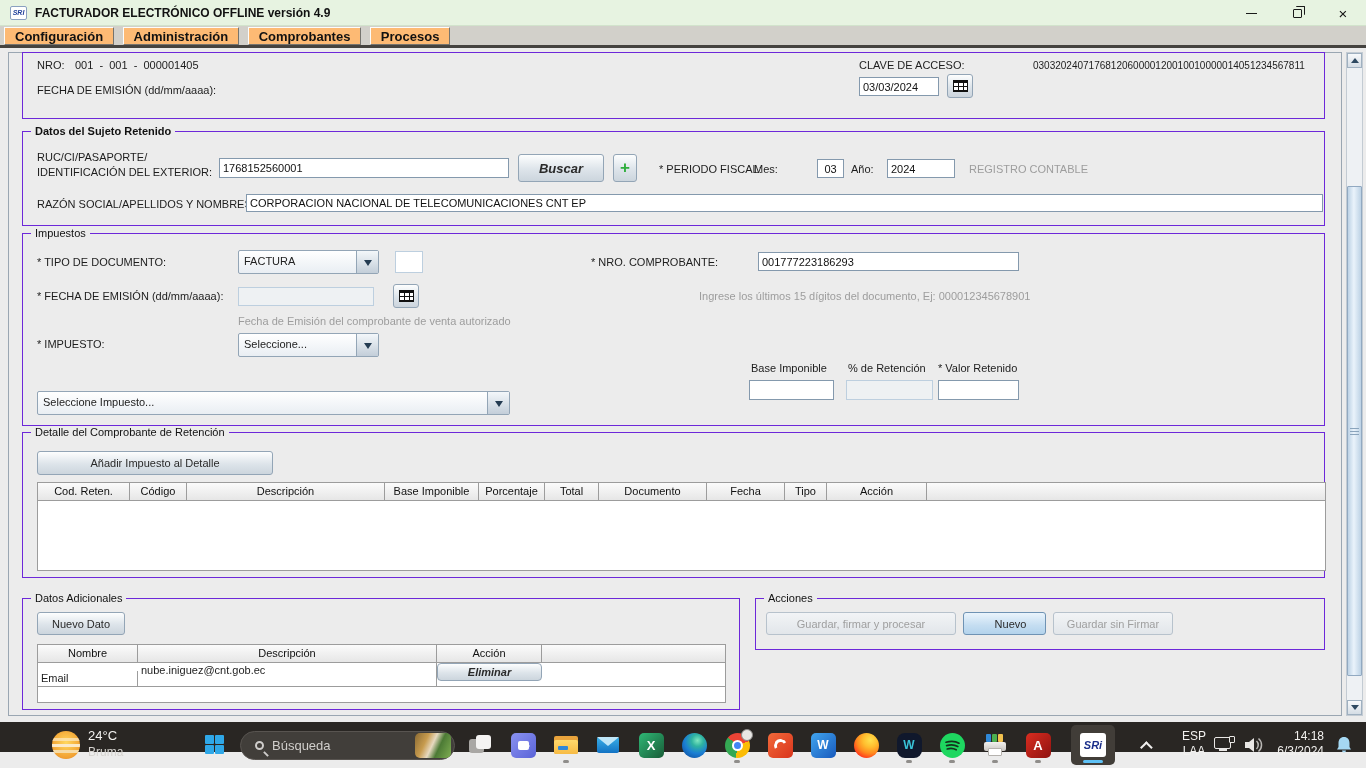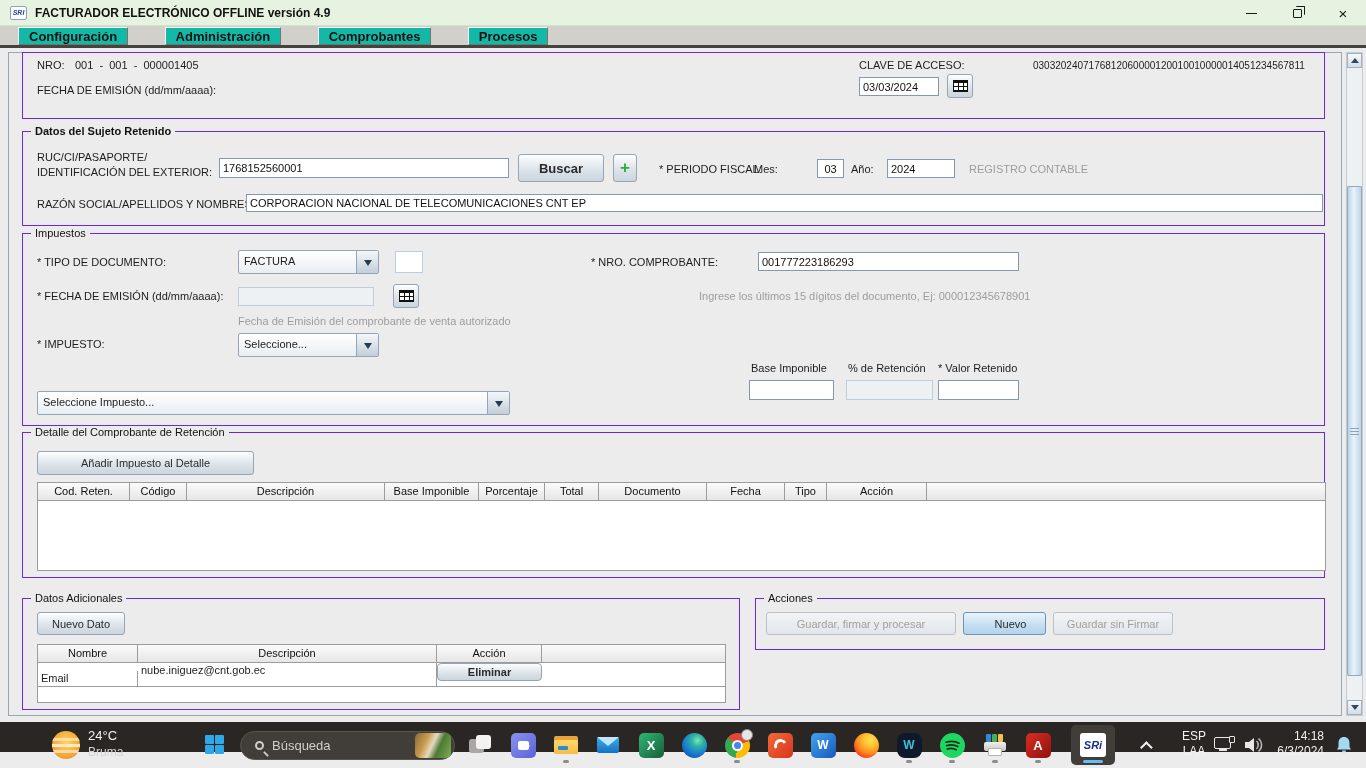--- a/index.html
+++ b/index.html
@@ -12,34 +12,34 @@
   .win-title { font:600 12px "Liberation Sans",sans-serif; color:#111; }
   .win-ctrls { position:absolute; right:0; top:0; height:26px; display:flex; }
   .wbtn { width:46px; height:26px; display:flex; align-items:center; justify-content:center; cursor:default; }
   .glyph-min { width:11px; height:0; border-top:1.6px solid #1a1a1a; }
   .glyph-rest { width:9px; height:9px; border:1.4px solid #1a1a1a; border-radius:1px; position:relative; }
   .glyph-rest:before { content:""; position:absolute; left:2px; top:-4px; width:8px; height:8px; border:1.4px solid #1a1a1a; border-left:none; border-bottom:none; border-radius:1px; }
   .glyph-close { font:15px "Liberation Sans",sans-serif; color:#111; line-height:1; }
 
   
   .menubar { position:absolute; left:0; top:26px; width:1366px; height:22px; background:#d2d0ca; border-bottom:3px solid #45433f; padding:1px 2px; }
-  .mbtn { display:inline-block; margin:0 16px; padding:1px 10px 0; font:bold 13px "Liberation Sans",sans-serif; color:#111; background:#14b8a6; border:1px solid; border-color:#fcfcfb #76746e #76746e #fcfcfb; }
+  .mbtn { display:inline-block; margin:0 2px; padding:1px 10px 0; font:bold 13px "Liberation Sans",sans-serif; color:#111; background:#fdba74; border:1px solid; border-color:#fcfcfb #76746e #76746e #fcfcfb; }
 
   
   .content { position:absolute; left:0; top:48px; width:1366px; height:674px; background:#ececec; font-size:11px; color:#1d1d1d; }
   .outer-panel { position:absolute; left:8px; top:4px; width:1334px; height:664px; border:1px solid #9aa6b2; }
   .group { position:absolute; border:1px solid #6d28d9; }
   .gtitle { position:absolute; top:-7px; left:8px; background:#ececec; padding:0 4px; font-size:11px; color:#111; white-space:nowrap; }
   .gtitle.b { font-weight:bold; }
   .lbl { position:absolute; font-size:11px; color:#1d1d1d; white-space:pre; }
   .hint { color:#9d9d9d; }
   .inp { position:absolute; background:#fff; border:1px solid #8499ad; font:11px "Liberation Sans",sans-serif; color:#111; padding:1px 3px; }
   .inp.dis { border-color:#bdcfdf; background:#eef1f3; }
   .nbtn { position:absolute; display:flex; align-items:center; justify-content:center; background:linear-gradient(#fdfefe,#dde4ea 55%,#ccd5dd); border:1px solid #93a5b6; border-radius:3px; font:11px "Liberation Sans",sans-serif; color:#2a2a2a; cursor:default; }
-  .nbtn.bold { font-weight:bold; }
+  .nbtn.bold { font-weight:bold;font-style:italic; }
   .nbtn.dis { color:#9f9f9f; border-color:#b7c2cc; background:linear-gradient(#f2f4f6,#e2e6ea); }
   .nbtn.primary { background:linear-gradient(#eaf4fc,#c4ddf1 60%,#b3d3ec); border-color:#6f93b4; }
   .combo { position:absolute; display:flex; border:1px solid #93a5b6; border-radius:2px; background:linear-gradient(#ffffff,#e9eef3); }
   .combo .val { flex:1; padding:4px 5px 2px; font-size:11px; color:#222; overflow:hidden; white-space:nowrap; }
   .combo .arr { width:22px; border-left:1px solid #93a5b6; background:linear-gradient(#f3f7fa,#c3ced9); display:flex; align-items:center; justify-content:center; }
   .tri-dn { width:0; height:0; border:4px solid transparent; border-top:6px solid #243c52; margin-top:5px; }
   .cal-btn { width:26px; height:24px; }
   .cal-glyph { width:15px; height:12px; border:1px solid #111; border-top:3px solid #111;
     background-image:linear-gradient(#111 1px,transparent 1px),linear-gradient(90deg,#111 1px,transparent 1px);
     background-size:5px 4px; background-position:-1px -1px; background-color:#fff; }
@@ -176,21 +176,21 @@
             <div class="tri-dn"></div>
           </div>
       </div>
       <input class="inp" style="left: 726px; top: 146px; width: 85px; height: 20px;">
       <input class="inp dis" style="left: 823px; top: 146px; width: 87px; height: 20px;">
       <input class="inp" style="left: 915px; top: 146px; width: 81px; height: 20px;">
     </div>
 
     <div class="group" style="left:22px;top:384px;width:1303px;height:146px;">
       <span class="gtitle">Detalle del Comprobante de Retención</span>
-      <div class="nbtn" style="left:14px;top:18px;width:217px;height:24px;">Añadir Impuesto al Detalle</div>
+      <div class="nbtn" style="left:14px;top:18px;width:236px;height:24px;">Añadir Impuesto al Detalle</div>
       <div class="viewport" style="left:14px;top:49px;width:1289px;height:89px;">
         <div class="thead">
           <div class="th" style="width:92px;">Cod. Reten.</div>
           <div class="th" style="width:57px;">Código</div>
           <div class="th" style="width:198px;">Descripción</div>
           <div class="th" style="width:94px;">Base Imponible</div>
           <div class="th" style="width:66px;">Porcentaje</div>
           <div class="th" style="width:54px;">Total</div>
           <div class="th" style="width:108px;">Documento</div>
           <div class="th" style="width:78px;">Fecha</div>

